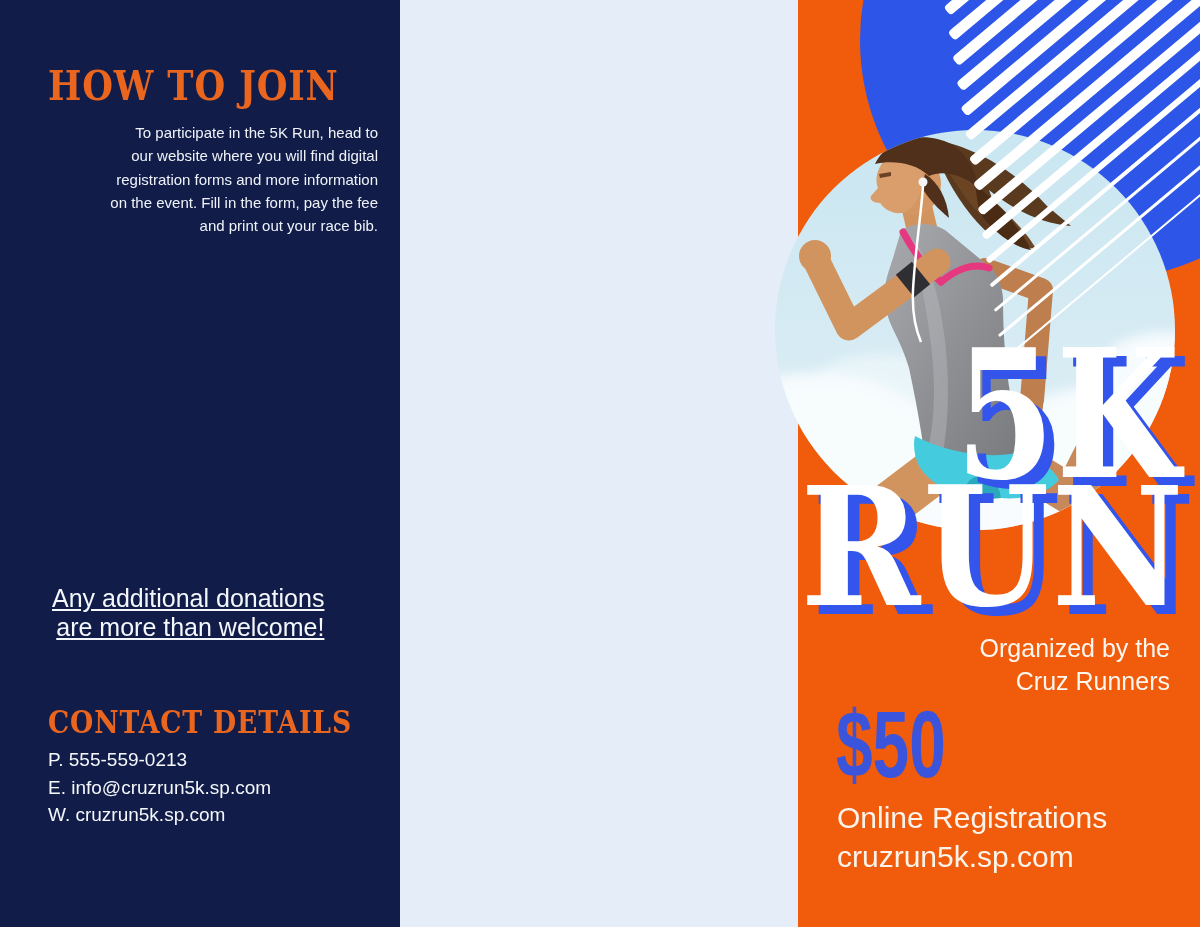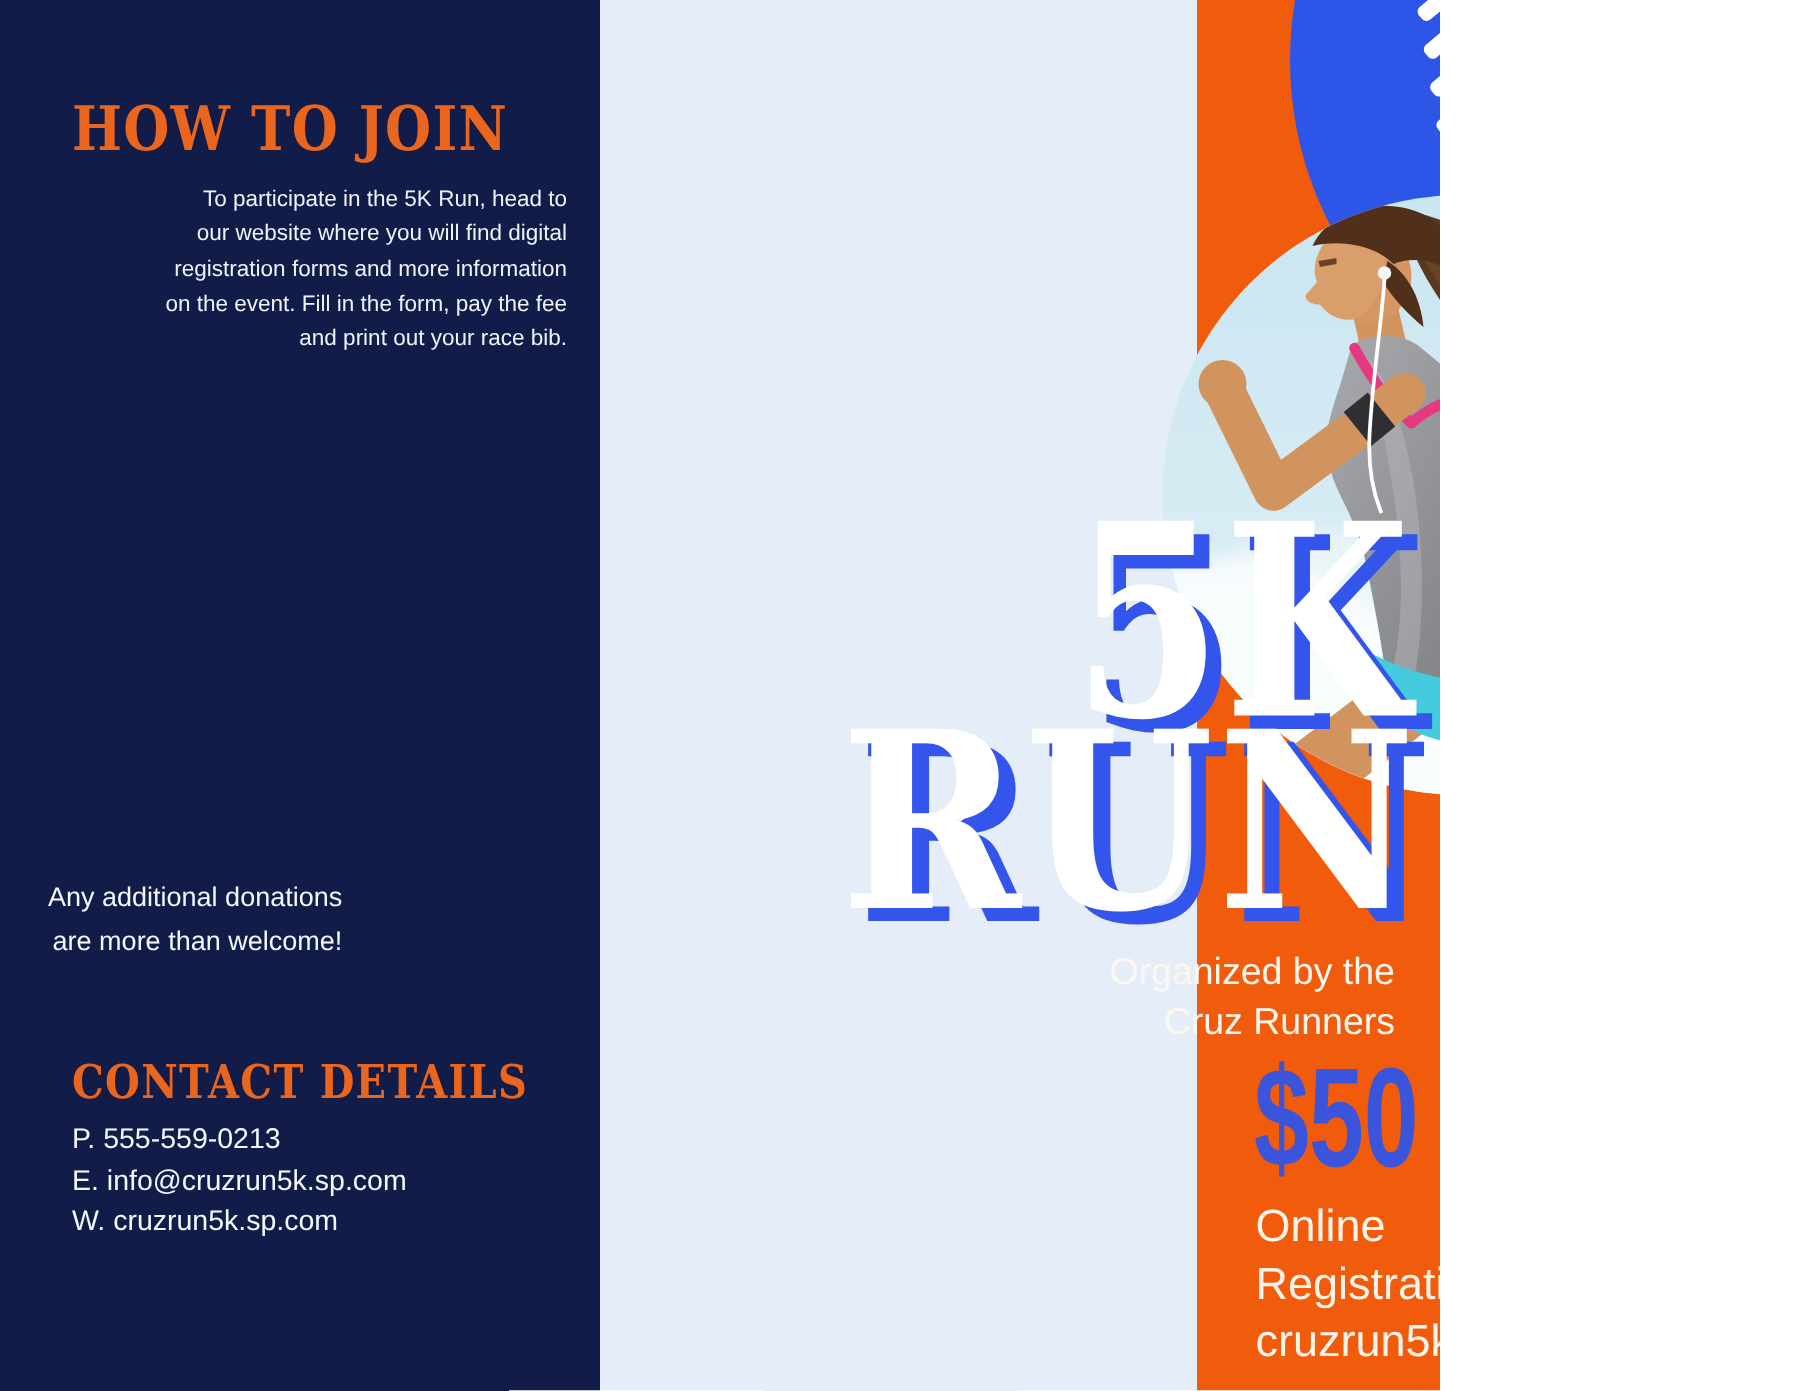--- a/index.html
+++ b/index.html
@@ -1,37 +1,37 @@
 <!DOCTYPE html>
 <html><head>
 <meta charset="utf-8">
 <style>
   html,body{margin:0;padding:0;}
   body{width:1200px;height:927px;overflow:hidden;background:#fff;font-family:"Liberation Sans",sans-serif;}
-  .page{position:relative;width:960px;height:927px;overflow:hidden;}
+  .page{position:relative;width:1200px;height:927px;overflow:hidden;}
 
   
   .panel{position:absolute;top:0;height:927px;}
   .panel-left{left:0;width:400px;background:#111C48;z-index:1;}
   .panel-mid{left:400px;width:398px;background:#E4EDF8;z-index:1;}
   .panel-right{left:798px;width:402px;background:#F05B0C;z-index:1;}
 
   
   .stencil{font-family:"DejaVu Serif",serif;font-weight:700;color:#EA651E;letter-spacing:1px;
            display:inline-block;transform:scaleX(0.86);transform-origin:0 50%;white-space:nowrap;}
   .cond{font-family:"Liberation Sans",sans-serif;font-weight:700;white-space:nowrap;
         transform:scaleX(0.60);transform-origin:0 0;}
   .body-copy{font-family:"Liberation Sans",sans-serif;white-space:pre-line;text-align:right;}
 
   
   .how-heading{position:absolute;left:48px;top:62px;font-size:41px;}
   .how-body{position:absolute;left:48px;top:121px;width:330px;font-size:15px;line-height:23.3px;color:#EFF3F9;}
   .fee-block{position:absolute;left:48px;top:336px;color:#3A57E0;font-size:74px;line-height:83px;}
   .fee-block .cond{display:block;}
-  .donations{position:absolute;left:32px;top:584px;font-size:18px;line-height:29px;color:#F4F7FB;}
+  .donations{position:absolute;left:52px;top:584px;font-size:25px;line-height:29px;color:#F4F7FB;text-decoration:underline;}
   .contact-heading{position:absolute;left:48px;top:704px;font-size:31px;}
   .contact-lines{position:absolute;left:48px;top:746px;font-size:19px;line-height:27.5px;color:#F4F7FB;}
   .contact-lines div{margin:0;}
 
   
   .join-block{position:absolute;left:440px;top:51px;color:#3A58E0;font-size:88px;line-height:90px;}
   .join-block .cond{display:block;}
   .about-heading{position:absolute;left:440px;top:468px;font-size:40px;}
   .about-body{position:absolute;left:440px;top:522px;width:356px;font-size:15px;line-height:26.7px;color:#2F4566;}
   .amount{position:absolute;left:438px;top:730px;font-size:44px;transform:scaleX(0.82);}

